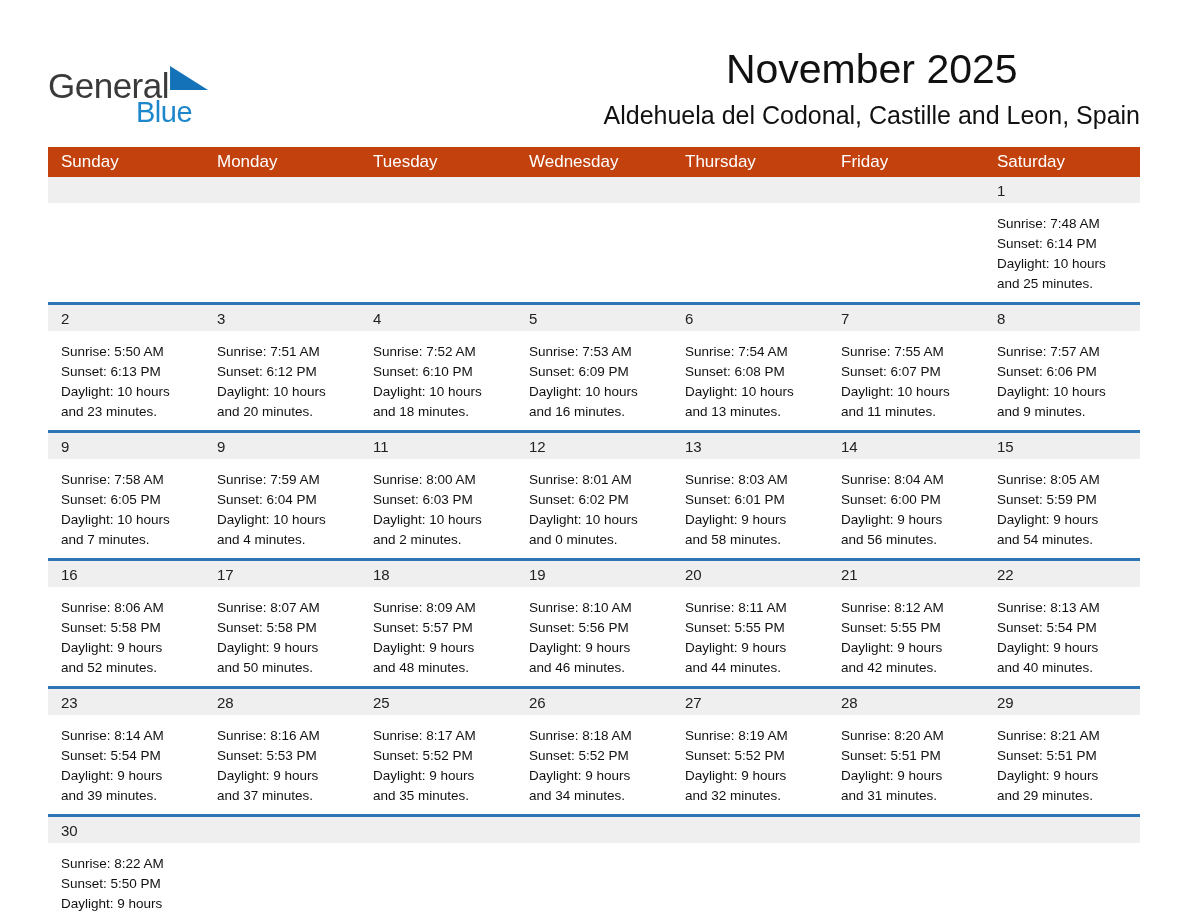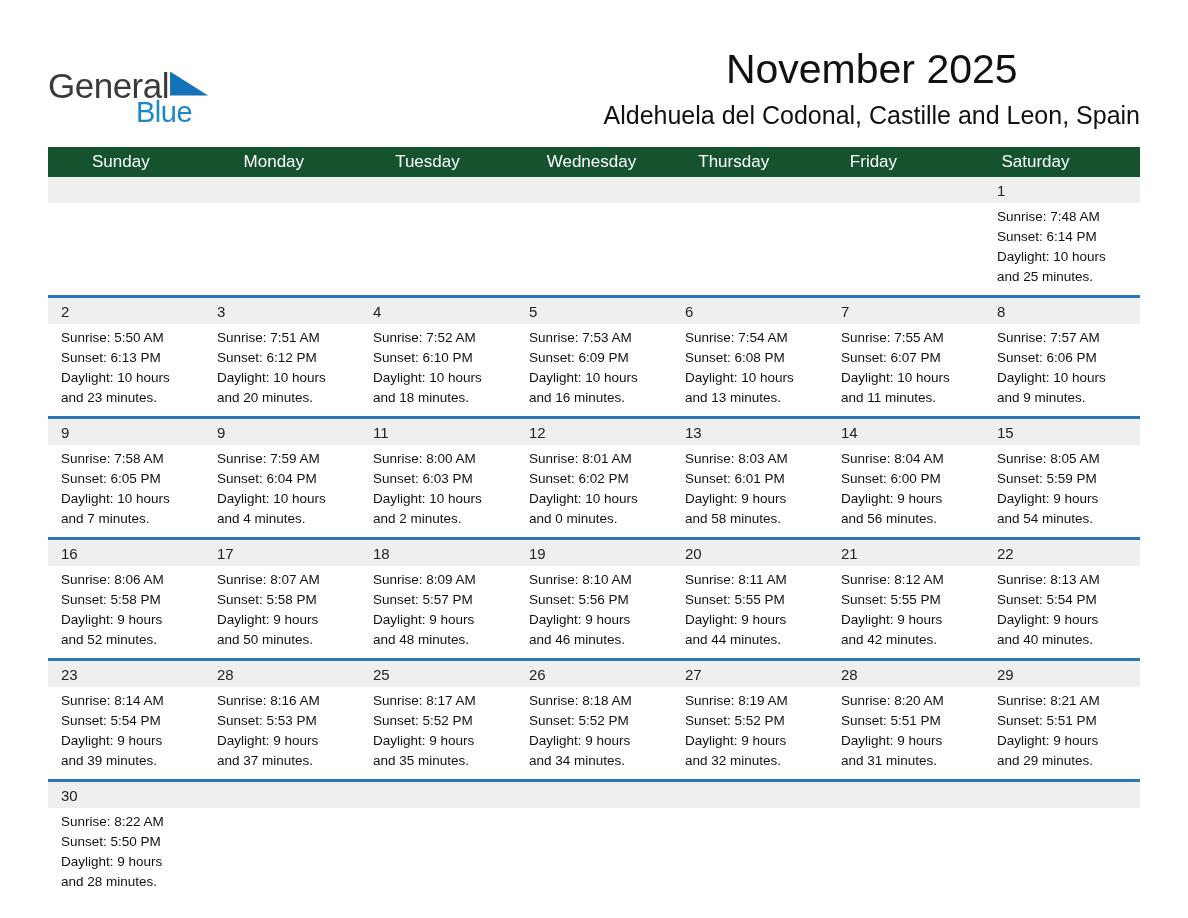--- a/index.html
+++ b/index.html
@@ -10,54 +10,54 @@
     color: #111111;
   }
   .page { position: relative; width: 1188px; height: 918px; background: #fff; overflow: hidden; }
 
   
   .top {
     display: flex; justify-content: space-between; align-items: flex-start;
     padding: 40px 48px 0 48px;
   }
   .logo { padding-top: 26px; white-space: nowrap; }
-  .logo-row { display: flex; align-items: center; }
+  .logo-row { display: flex; align-items: flex-start; }
   .logo-general { font-size: 35px; font-weight: 500; color: #3a3a3a; letter-spacing: -0.5px; }
   .logo-triangle {
     display: inline-block; width: 38px; height: 24px;
     background: #1472B8; margin-left: 1px; margin-bottom: 5px;
     clip-path: polygon(0 0, 100% 100%, 0 100%);
   }
   .logo-blue { font-size: 29px; font-weight: 500; color: #1D87CB; margin-left: 88px; margin-top: -10px; letter-spacing: -0.5px; }
 
   .title-block { text-align: center; padding-top: 6px; }
   .month-title { font-size: 41px; font-weight: 400; color: #111; line-height: 1.15; }
   .location { font-size: 25px; font-weight: 400; color: #111; margin-top: 8px; }
 
   
   .calendar { margin: 17px 48px 0 48px; }
   .weekday-row {
     display: grid; grid-template-columns: repeat(7, 1fr);
-    background: #14532d; height: 30px; align-items: center; padding-left: 31px;
+    background: #c2410c; height: 30px; align-items: center;
   }
   .weekday { color: #ffffff; font-size: 17px; padding-left: 13px; }
 
   .week-row {
     display: grid; grid-template-columns: repeat(7, 1fr);
     min-height: 108px; background: #ffffff;
   }
   .week-row + .week-row { border-top: 3px solid #2E75B6; }
 
   .day-cell { display: flex; flex-direction: column; }
   .day-band {
     height: 26px; background: #EFEFEF;
     display: flex; align-items: center; padding-left: 13px; flex: 0 0 auto;
   }
   .day-num { font-size: 15px; color: #222; }
-  .day-details { padding: 4px 6px 8px 13px; font-size: 13.5px; line-height: 20px; color: #111; }
+  .day-details { padding: 11px 6px 8px 13px; font-size: 13.5px; line-height: 20px; color: #111; }
 </style>
 </head>
 <body>
 
 <div class="page">
 
   <header class="top">
     <div class="logo">
       <div class="logo-row">
         <span class="logo-general">General</span>

